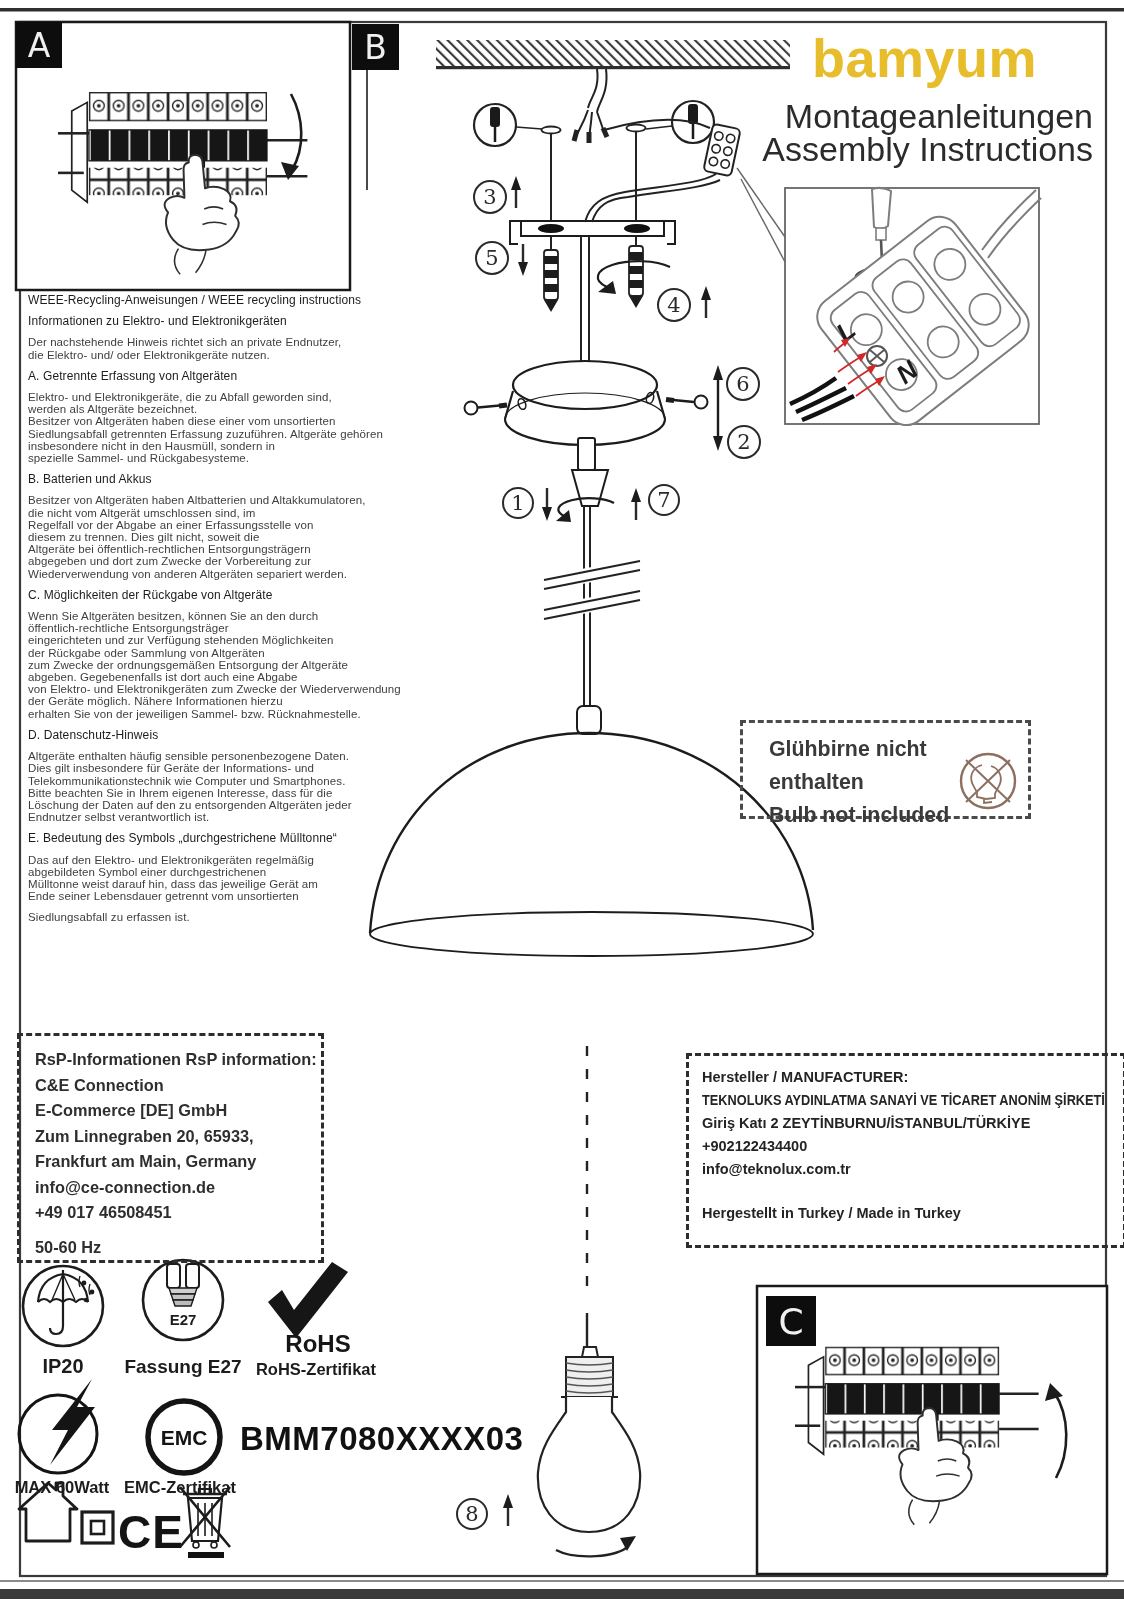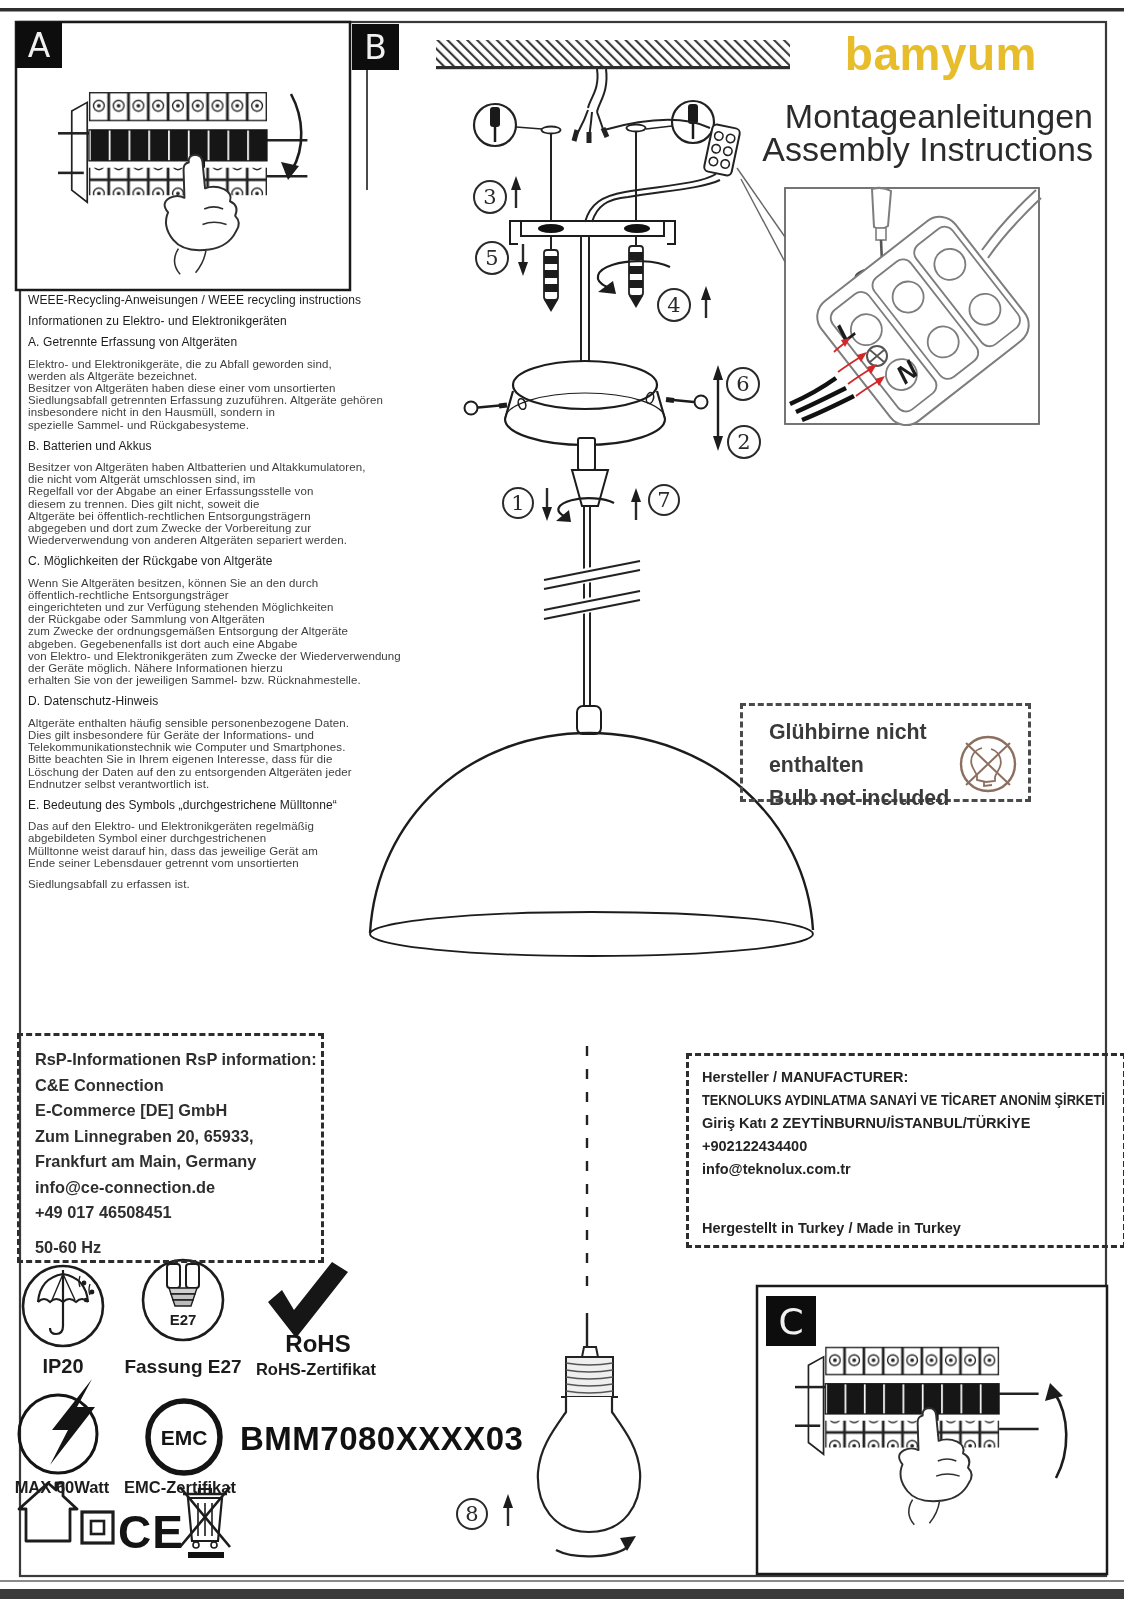--- a/index.html
+++ b/index.html
@@ -4,37 +4,37 @@
 <style>
   *{margin:0;padding:0;box-sizing:border-box}
   html,body{background:#fff}
   body{width:1124px;height:1600px;position:relative;font-family:"Liberation Sans",sans-serif;overflow:hidden}
   .abs{position:absolute}
   #art{position:absolute;left:0;top:0;z-index:1}
   .ov{position:absolute;z-index:2}
   .sec-label{background:#0d0d0d;color:#f0f0f0;display:flex;align-items:center;justify-content:center;
     font-family:"DejaVu Sans",sans-serif;font-size:33px;font-weight:400;z-index:3}
   
-  .brand{right:87px;top:27px;font-size:46px;font-weight:700;letter-spacing:0.5px;color:#e7bd2b}
+  .brand{right:87px;top:27px;font-size:54px;font-weight:700;letter-spacing:0.5px;color:#e7bd2b}
   .titles{right:31px;top:100px;text-align:right;font-size:34px;line-height:33px;color:#2b2b2b}
   
   .weee{left:28px;top:294px;width:424px}
   .wb{font-size:11.5px;line-height:12.2px;color:#3e3e3e;margin-bottom:9px;white-space:pre-line;letter-spacing:0.1px}
   .wb.h{font-weight:400;color:#1c1c1c;font-size:12px}
   
   .dashed{border:3px dashed #4a4a4a}
-  .bulbbox{left:740px;top:703px;width:291px;height:99px;padding:9px 0 0 26px}
+  .bulbbox{left:740px;top:720px;width:291px;height:99px;padding:9px 0 0 26px}
   .bulbbox .bl{font-size:22px;line-height:33px;font-weight:700;color:#3a3a3a;transform:scaleX(.97);transform-origin:left center}
   .rspbox{left:17px;top:1033px;width:307px;height:230px;border-color:#2d2d2d;padding:11px 0 0 15px}
   .rspbox .rl{font-size:17px;font-weight:700;line-height:25.5px;color:#2e2e2e;transform:scaleX(.96);transform-origin:left center;white-space:nowrap}
   .rspbox .gap{margin-top:9px}
   .mfgbox{left:686px;top:1053px;width:440px;height:195px;border-color:#2d2d2d;padding:10px 0 0 13px}
   .mfgbox .ml{font-size:14.5px;font-weight:700;line-height:23px;color:#242424;white-space:nowrap}
   .mfgbox .cond{transform:scaleX(.88);transform-origin:left center}
-  .mfgbox .gap2{margin-top:36px}
+  .mfgbox .gap2{margin-top:21px}
   svg text{font-family:"Liberation Sans",sans-serif}
   .stepnum{font-family:"DejaVu Serif",serif;font-size:21px;fill:#2a2a2a}
 </style>
 </head>
 <body>
 
 <svg id="art" width="1124" height="1600" viewBox="0 0 1124 1600">
   <defs>
     <pattern id="hatch" width="7" height="7" patternUnits="userSpaceOnUse" patternTransform="rotate(-45)">
       <rect width="7" height="7" fill="#ffffff"></rect>
@@ -400,20 +400,22 @@
 
 <div class="ov brand">bamyum</div>
 <div class="ov titles">
   <div>Montageanleitungen</div>
   <div>Assembly Instructions</div>
 </div>
 
 <div class="ov weee">
   <div class="wb h">WEEE-Recycling-Anweisungen / WEEE recycling instructions</div>
   <div class="wb h">Informationen zu Elektro- und Elektronikgeräten</div>
+  <div class="wb">Der nachstehende Hinweis richtet sich an private Endnutzer,
+ die Elektro- und/ oder Elektronikgeräte nutzen.</div>
   <div class="wb h">A. Getrennte Erfassung von Altgeräten</div>
   <div class="wb">Elektro- und Elektronikgeräte, die zu Abfall geworden sind,
  werden als Altgeräte bezeichnet.
 Besitzer von Altgeräten haben diese einer vom unsortierten
 Siedlungsabfall getrennten Erfassung zuzuführen. Altgeräte gehören
 insbesondere nicht in den Hausmüll, sondern in
 spezielle Sammel- und Rückgabesysteme.</div>
   <div class="wb h">B. Batterien und Akkus</div>
   <div class="wb">Besitzer von Altgeräten haben Altbatterien und Altakkumulatoren,
  die nicht vom Altgerät umschlossen sind, im

